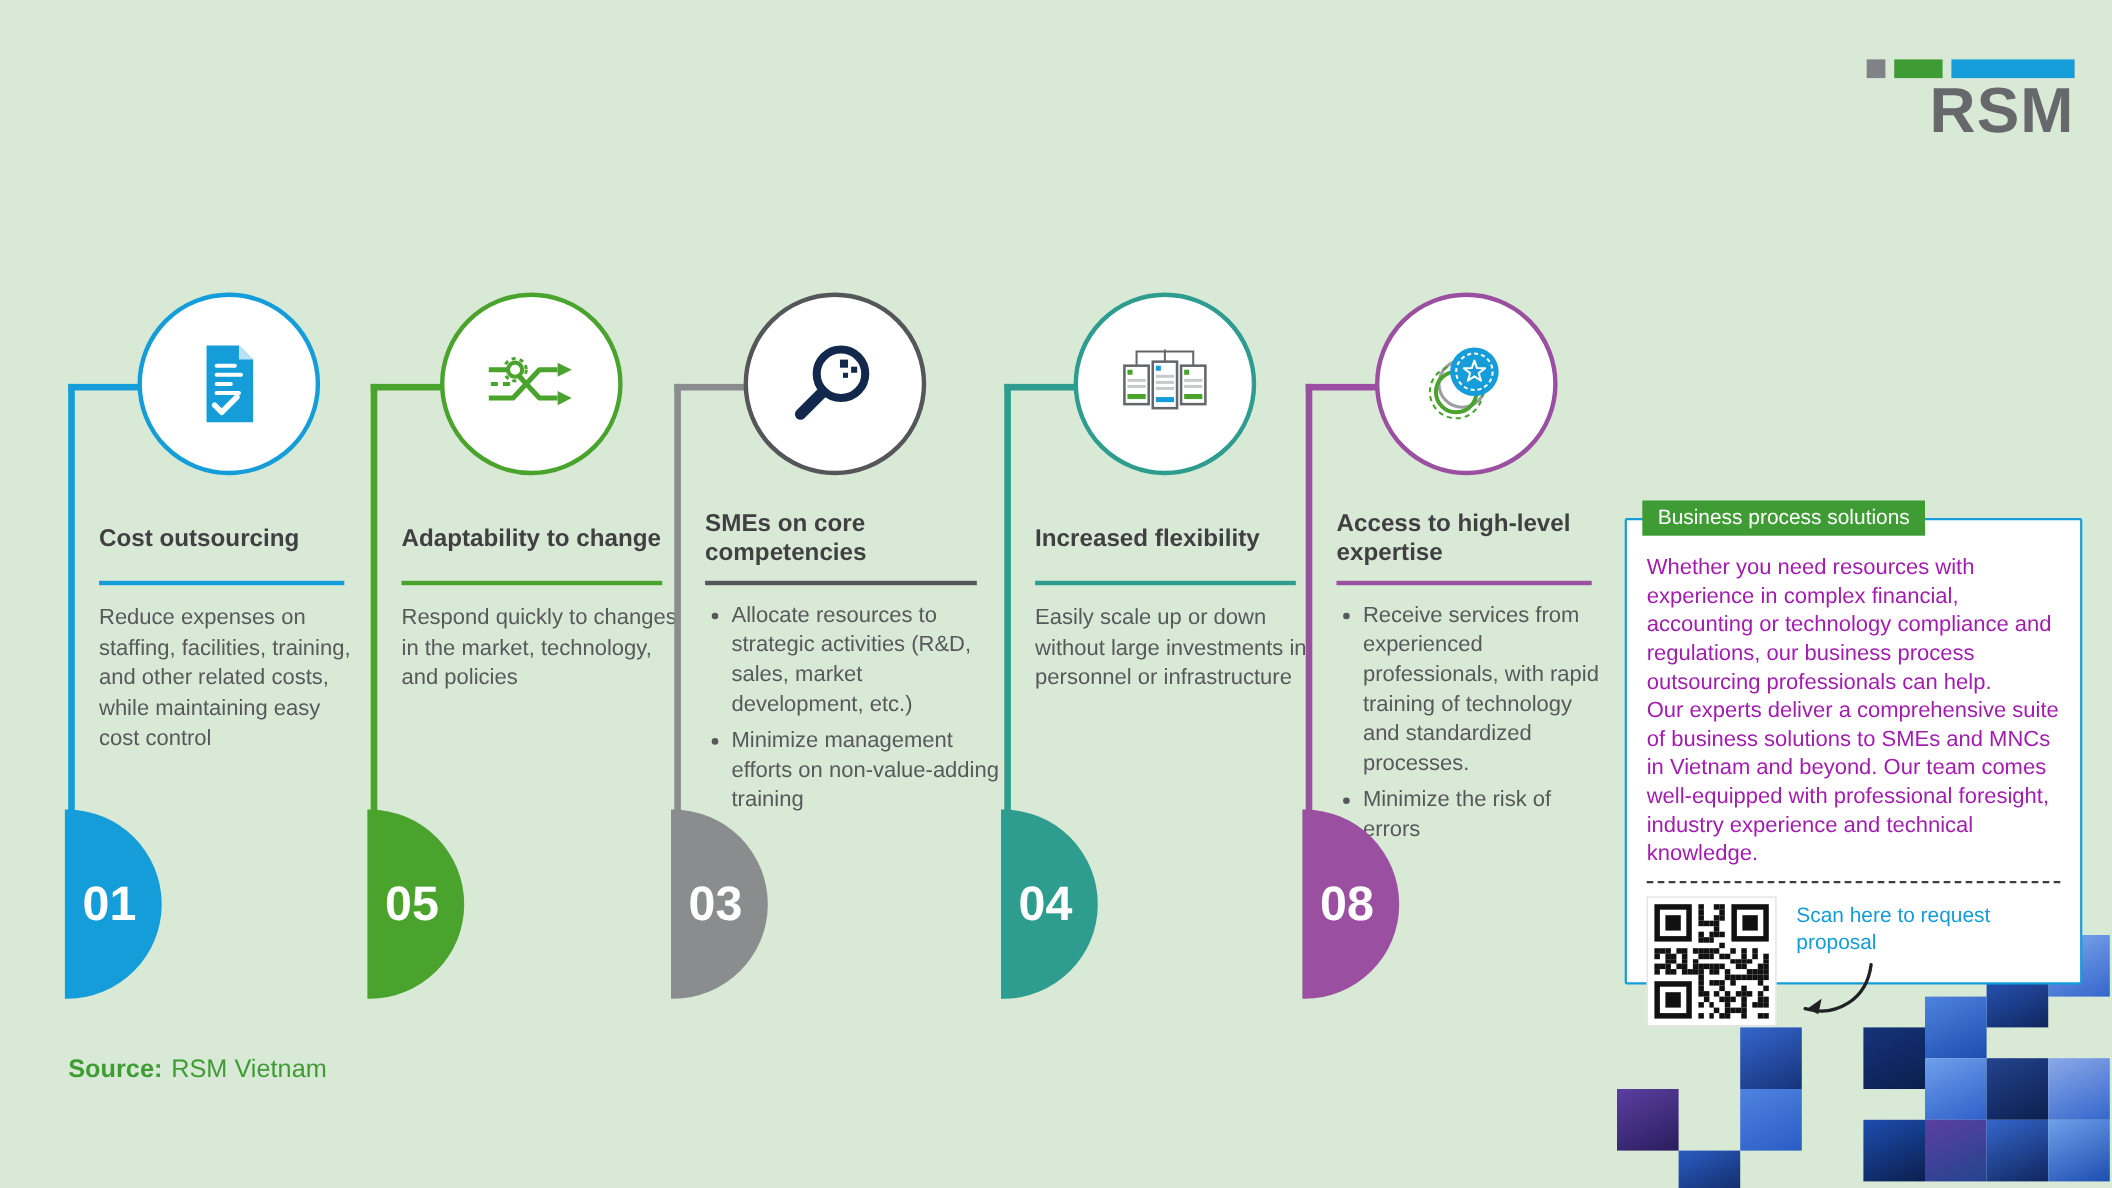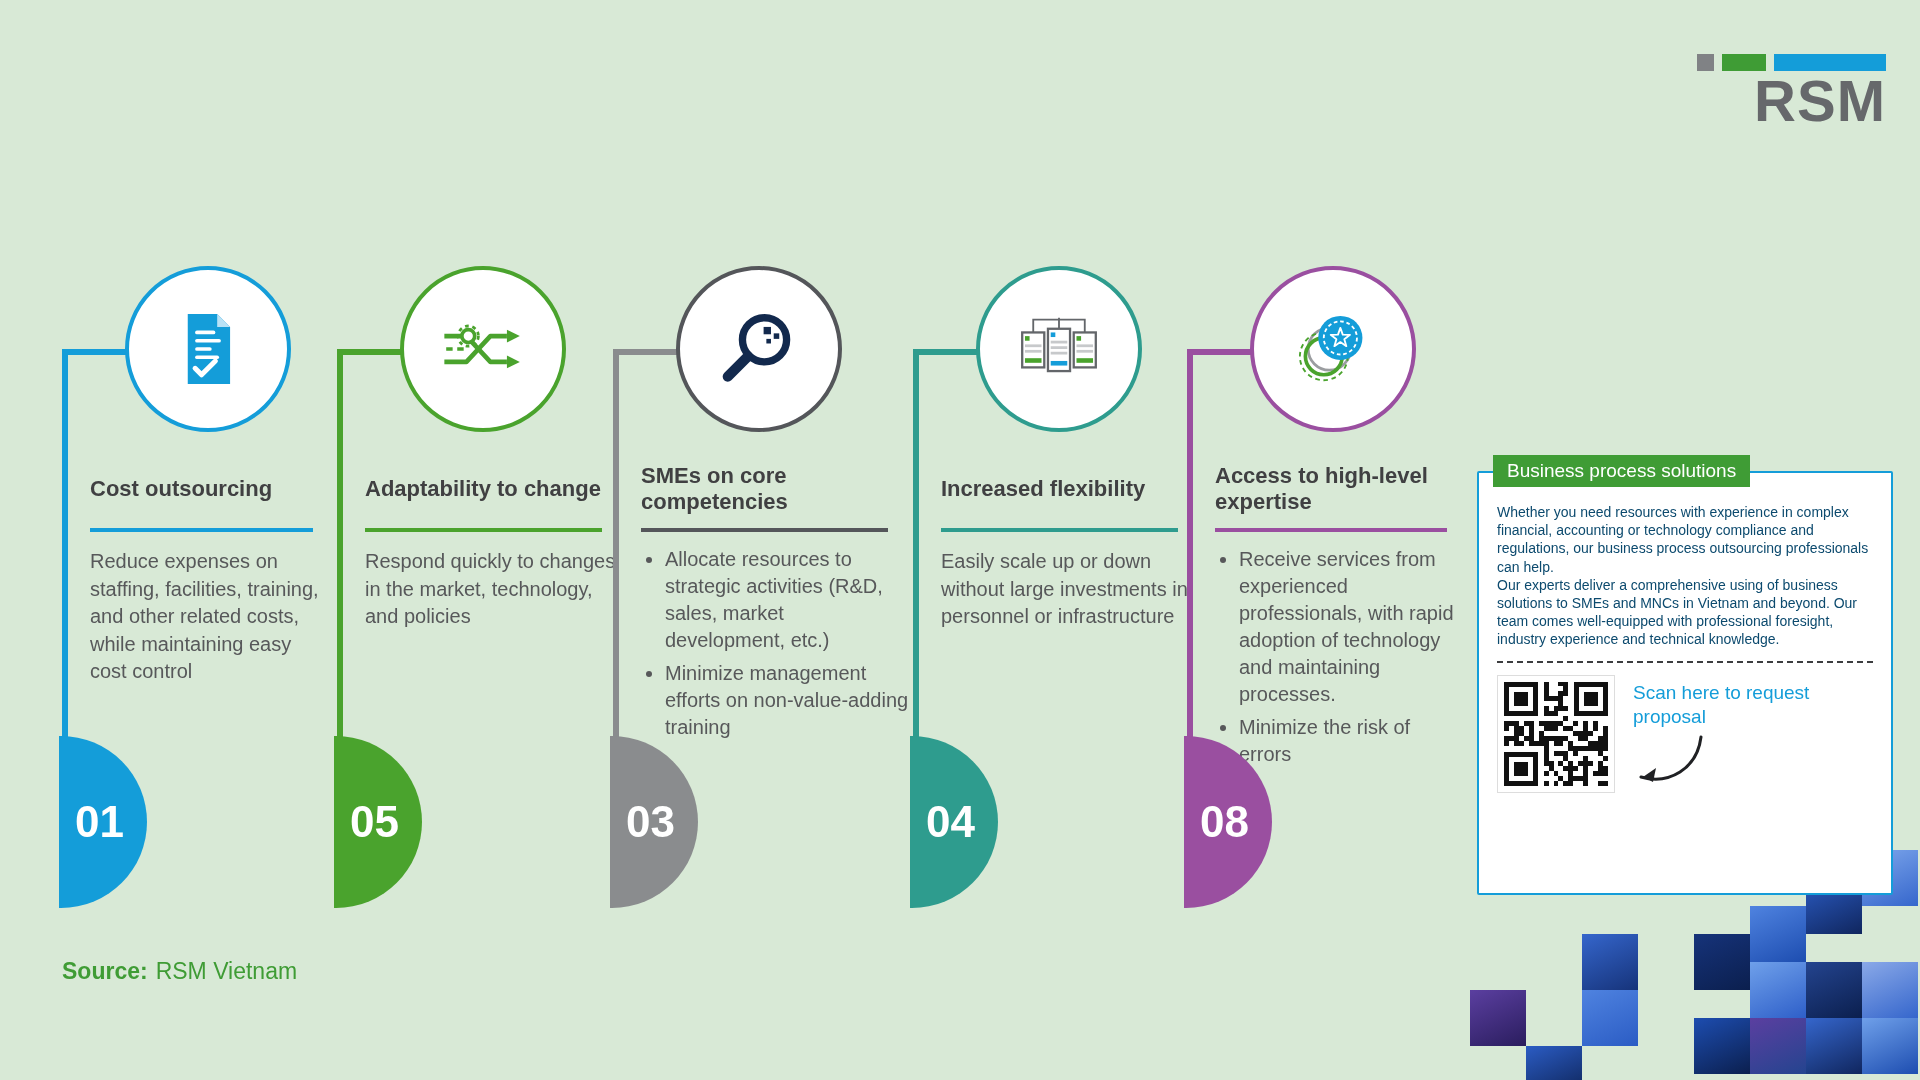--- a/index.html
+++ b/index.html
@@ -54,21 +54,21 @@
   .sol-tab {
     position:absolute; left:1493px; top:455px; height:32px; z-index:3;
     background:#3f9c35; color:#fff; font-size:19px; display:flex; align-items:center;
     padding:0 14px;
   }
   .sol-box {
     position:absolute; left:1477px; top:471px; width:416px; height:424px;
     background:#fff; border:2px solid #149dd9; border-radius:2px; z-index:2;
     padding:30px 18px 14px 18px;
   }
-  .sol-box p { font-size:14px; color:#0c4a6e; line-height:1.3; }
+  .sol-box p { font-size:20px; color:#a21caf; line-height:1.3; }
   .sol-divider { border-top:2px dashed #3c3d3f; margin:12px 0 12px 0; }
   .qr-row { display:flex; gap:18px; }
   .qr { position:relative; width:118px; height:118px; background:#fff; border:1px solid #ddd; flex:0 0 auto; }
   .qr-modules { position:absolute; inset:6px; display:grid;
                 grid-template-rows:repeat(21,1fr); grid-template-columns:repeat(21,1fr); }
   .qr-modules b { background:#111; display:block; }
   .qr-finder { position:absolute; width:34px; height:34px; border:5px solid #111; background:#fff; }
   .qr-finder::after { content:""; position:absolute; inset:5px; background:#111; }
   .qr-tl { top:6px; left:6px; } .qr-tr { top:6px; right:6px; } .qr-bl { bottom:6px; left:6px; }
   .qr-caption { position:relative; color:#149dd9; font-size:19px; line-height:1.3; padding-top:6px; }
@@ -220,31 +220,31 @@
         <circle cx="40" cy="58" r="26" fill="none" stroke="#4aa32d" stroke-width="2" stroke-dasharray="5 4"></circle>
         <circle cx="58" cy="38" r="24" fill="#149dd9"></circle>
         <circle cx="58" cy="38" r="18" fill="none" stroke="#fff" stroke-width="2" stroke-dasharray="4 3"></circle>
         <path d="M58 27 L60.6 34.4 L68.5 34.6 L62.3 39.4 L64.5 46.9 L58 42.5 L51.5 46.9 L53.7 39.4 L47.5 34.6 L55.4 34.4 Z" fill="none" stroke="#fff" stroke-width="2" stroke-linejoin="round"></path>
       </svg>
     </div>
     <div class="text-block" style="width:252px">
       <h3 class="b-title">Access to high-level expertise</h3>
       <div class="underline"></div>
       <ul class="b-list">
-        <li>Receive services from experienced professionals, with rapid adoption of technology and maintaining processes.</li>
+        <li>Receive services from experienced professionals, with rapid training of technology and standardized processes.</li>
         <li>Minimize the risk of errors</li>
       </ul>
     </div>
     <div class="num">08</div>
   </section>
 
   <div class="sol-tab">Business process solutions</div>
   <div class="sol-box">
     <p>Whether you need resources with experience in complex financial, accounting or technology compliance and regulations, our business process outsourcing professionals can help.</p>
-    <p>Our experts deliver a comprehensive using of business solutions to SMEs and MNCs in Vietnam and beyond. Our team comes well-equipped with professional foresight, industry experience and technical knowledge.</p>
+    <p>Our experts deliver a comprehensive suite of business solutions to SMEs and MNCs in Vietnam and beyond. Our team comes well-equipped with professional foresight, industry experience and technical knowledge.</p>
     <div class="sol-divider"></div>
     <div class="qr-row">
       <div class="qr">
         <div class="qr-modules">
             <b style="grid-area:1/9"></b>
             <b style="grid-area:1/12"></b>
             <b style="grid-area:1/13"></b>
             <b style="grid-area:2/9"></b>
             <b style="grid-area:2/13"></b>
             <b style="grid-area:3/9"></b>

